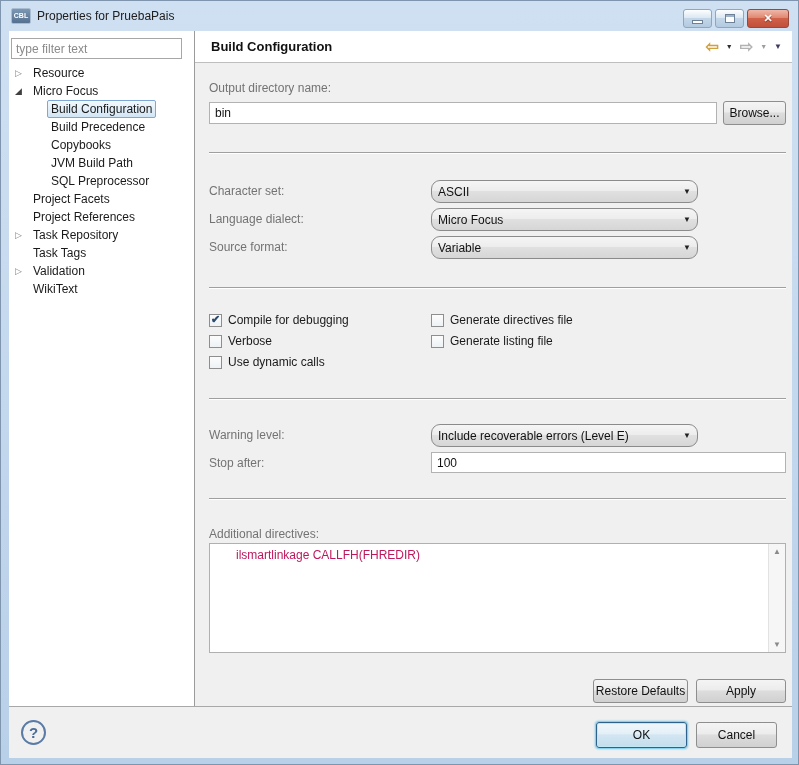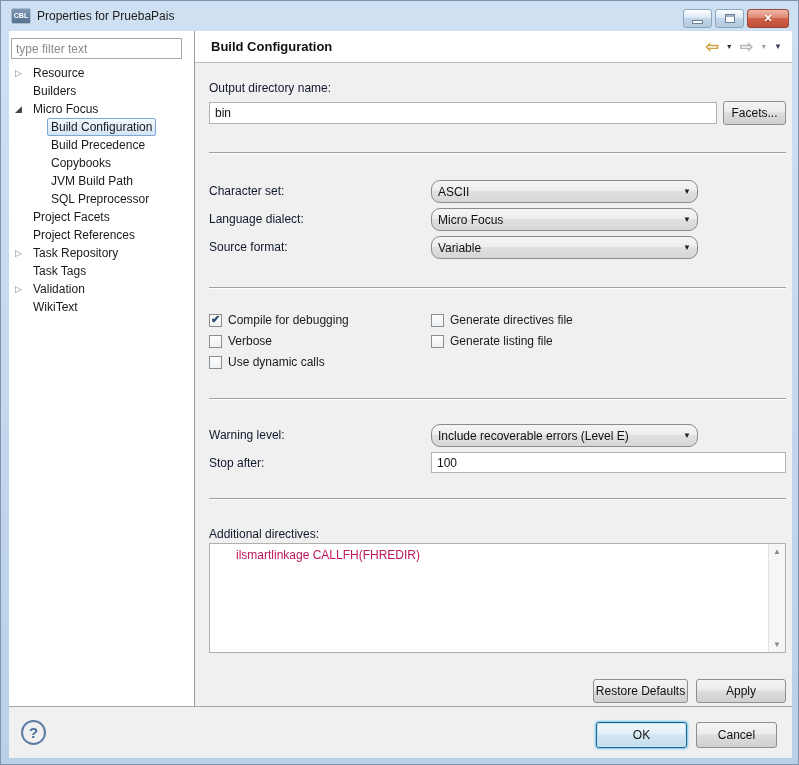--- a/index.html
+++ b/index.html
@@ -47,21 +47,21 @@
   .main { position:absolute; left:186px; top:0; width:597px; height:675px; background:#f0f0f0; }
   .main-header { position:absolute; top:0; left:0; width:100%; height:32px; background:#ffffff; border-bottom:1px solid #bebebe; }
   .page-title { position:absolute; left:16px; top:0; line-height:31px; font-weight:bold; font-size:13px; color:#111; }
   .nav-icons { position:absolute; right:10px; top:0; height:31px; display:flex; align-items:center; gap:7px; }
   .nav-back { color:#cfa23f; font-size:16px; font-weight:bold; }
   .nav-fwd { color:#b3b3b3; font-size:16px; font-weight:bold; }
   .dd-dark { color:#2e2e2e; font-size:7px; }
   .dd-gray { color:#9d9d9d; font-size:7px; }
   .dd-menu { color:#3f3a5f; font-size:8px; }
 
-  .flabel { position:absolute; left:14px; white-space:nowrap; color:#0f172a; }
+  .flabel { position:absolute; left:14px; white-space:nowrap; color:#737373; }
   .sep { position:absolute; left:14px; width:577px; height:0; border-top:1px solid #9f9f9f; border-bottom:1px solid #ffffff; }
 
   .tinput { position:absolute; border:1px solid #b2b2b2; background:#fff; padding:0 5px;
     font-family:inherit; font-size:12px; color:#111; }
   .btn { position:absolute; border:1px solid #8e8e8e; border-radius:3px; text-align:center; color:#111;
     background:linear-gradient(#f4f4f4,#ececec 45%,#dddddd 50%,#d0d0d0); font-size:12px; cursor:default; }
   .btn-default { border:1px solid #2c628b; box-shadow:0 0 2px 1px #69c5ea, inset 0 0 0 1px #bee8f5;
     background:linear-gradient(#f0f7fb,#e3eff7 45%,#d2e6f2 50%,#c5ddec); }
 
   .combo { position:absolute; left:236px; width:267px; height:23px; border:1px solid #8b8b8b; border-radius:9px;
@@ -107,24 +107,20 @@
   </div>
 
   <div class="dialog-body">
 
     <div class="sidebar">
       <input class="filter-input" placeholder="type filter text" style="">
       <div class="tree">
         <div class="trow lvl0">
             <span class="arrow col">▷</span>
             <span class="tlabel">Resource</span>
-          </div>
-        <div class="trow lvl0">
-            <span class="arrow"></span>
-            <span class="tlabel">Builders</span>
           </div>
         <div class="trow lvl0">
             <span class="arrow exp">◢</span>
             <span class="tlabel">Micro Focus</span>
           </div>
         <div class="trow lvl1">
             <span class="tlabel sel">Build Configuration</span>
           </div>
         <div class="trow lvl1">
             <span class="tlabel">Build Precedence</span>
@@ -172,21 +168,21 @@
           <span class="nav-back">⇦</span>
           <span class="dd-dark">▼</span>
           <span class="nav-fwd">⇨</span>
           <span class="dd-gray">▼</span>
           <span class="dd-menu">▼</span>
         </div>
       </div>
 
       <div class="flabel" style="top:50px">Output directory name:</div>
       <input class="tinput" style="left: 14px; top: 71px; width: 508px; height: 22px;" value="bin">
-      <div class="btn" style="left:528px; top:70px; width:63px; height:24px; line-height:22px">Facets...</div>
+      <div class="btn" style="left:528px; top:70px; width:63px; height:24px; line-height:22px">Browse...</div>
 
       <div class="sep" style="top:121px"></div>
 
       <div class="flabel" style="top:153px">Character set:</div>
       <div class="combo" style="top:149px">
         <span class="combo-text">ASCII</span>
         <span class="combo-arrow">▼</span>
       </div>
 
       <div class="flabel" style="top:181px">Language dialect:</div>

